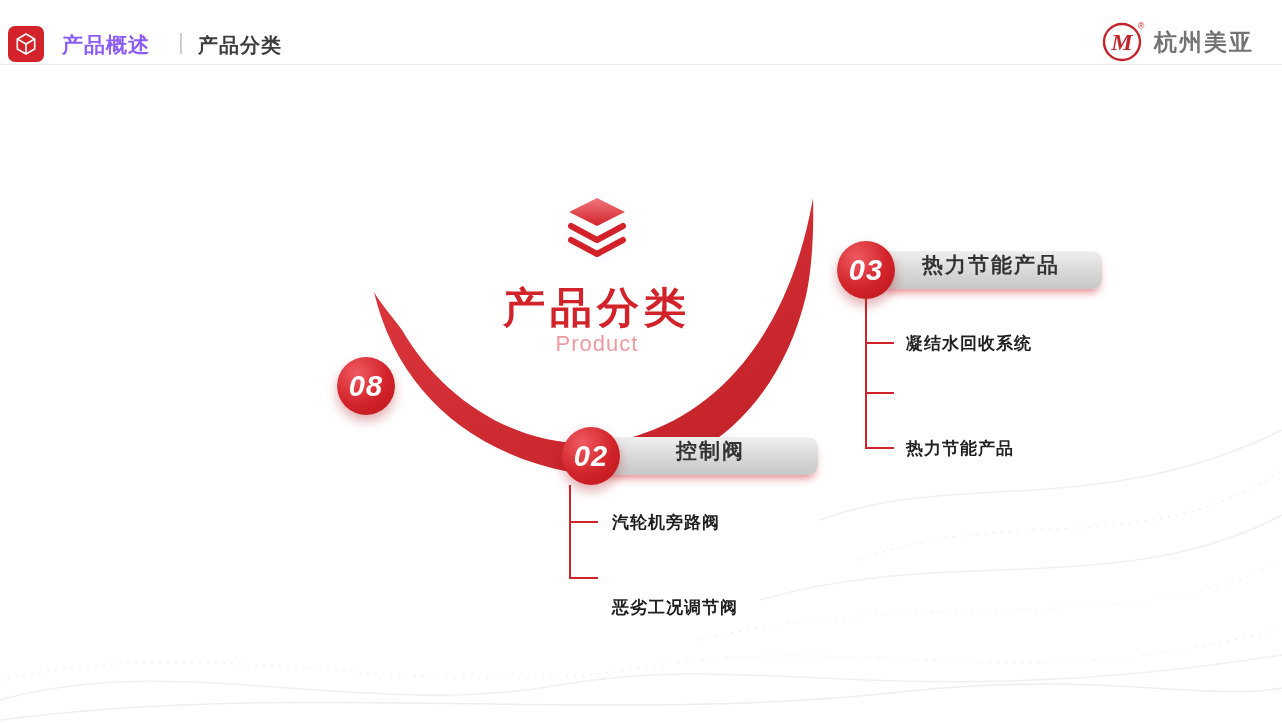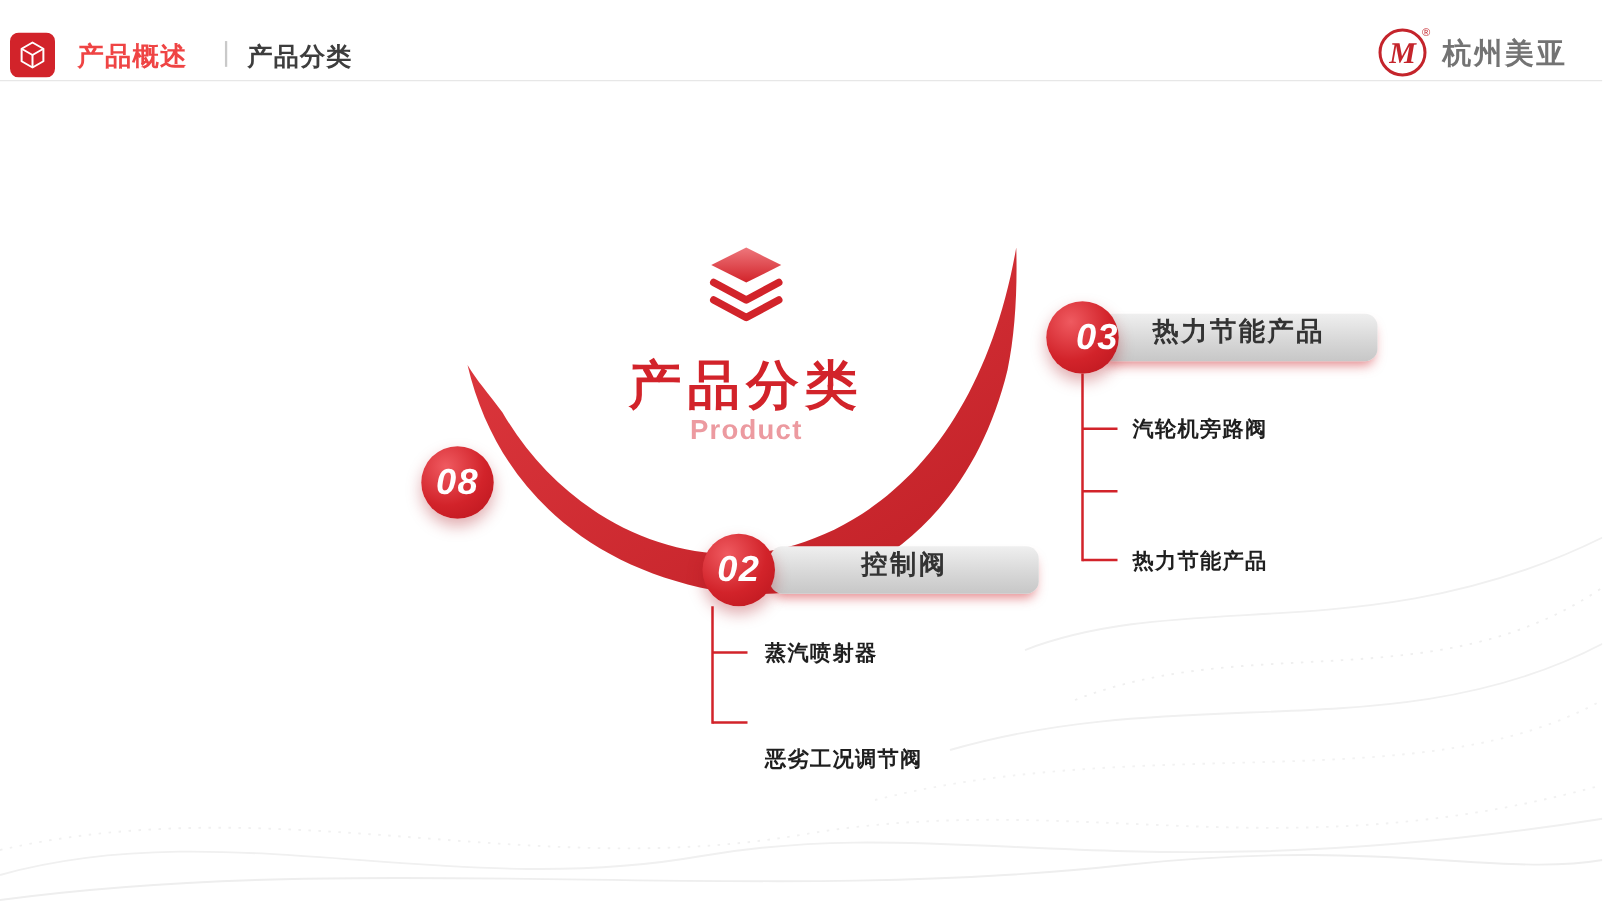--- a/index.html
+++ b/index.html
@@ -3,53 +3,53 @@
 <meta charset="utf-8">
 <style>
   html,body{margin:0;padding:0;background:#ffffff;}
   body{font-family:"Liberation Sans","DejaVu Sans",sans-serif;}
   .slide{position:relative;width:1282px;height:723px;background:#ffffff;overflow:hidden;}
 
   
   .header{position:absolute;top:0;left:0;right:0;height:65px;background:#fff;z-index:20;}
   .header-rule{position:absolute;top:64px;left:0;right:0;height:1px;background:#e7e7e7;}
   .header-icon{position:absolute;left:8px;top:26px;width:36px;height:36px;}
-  .bc-primary{position:absolute;left:62px;top:31px;font-size:21px;font-weight:700;color:#ef4444;letter-spacing:1px;}
+  .bc-primary{position:absolute;left:62px;top:31px;font-size:21px;font-weight:700;color:#8b5cf6;letter-spacing:1px;}
   .bc-divider{position:absolute;left:178px;top:29px;font-size:22px;color:#c9c9c9;font-weight:300;}
   .bc-secondary{position:absolute;left:198px;top:32px;font-size:20px;font-weight:600;color:#3d3d3d;letter-spacing:1px;}
   .brand{position:absolute;right:28px;top:19px;display:flex;align-items:center;gap:8px;}
   .brand-name{font-size:23px;font-weight:600;color:#737373;letter-spacing:2px;}
 
   
   .center-icon{position:absolute;left:561px;top:196px;width:72px;height:70px;z-index:5;}
   .page-title{position:absolute;left:447px;top:280px;width:300px;text-align:center;
     font-size:42px;font-weight:800;color:#d2232a;letter-spacing:5px;z-index:5;}
   .page-subtitle{position:absolute;left:447px;top:331px;width:300px;text-align:center;
-    font-size:22px;font-weight:700;color:#ec9aa0;letter-spacing:1px;z-index:5;}
+    font-size:22px;font-weight:400;color:#ec9aa0;letter-spacing:1px;z-index:5;}
 
   
   .swoosh,.mesh{position:absolute;left:0;top:0;width:1282px;height:723px;z-index:2;pointer-events:none;}
   .mesh{z-index:1;}
 
   
   .pill{position:absolute;height:38px;border-radius:10px;z-index:3;
     background:linear-gradient(180deg,#efefef 0%,#d6d6d6 60%,#c7c7c7 100%);
     box-shadow:0 6px 9px -3px rgba(205,35,42,0.55);
     display:flex;align-items:flex-start;justify-content:center;
     font-size:21px;font-weight:700;color:#333;letter-spacing:2px;}
   .badge{position:absolute;width:58px;height:58px;border-radius:50%;z-index:4;
     background:radial-gradient(circle at 34% 28%,#ef5a60 0%,#d2232a 55%,#b9151d 100%);
     box-shadow:0 6px 12px rgba(170,20,28,0.35);
     display:flex;align-items:center;justify-content:center;
     color:#fff;font-size:29px;font-weight:800;font-style:italic;letter-spacing:1px;}
   .badge-01{left:337px;top:357px;}
   .badge-02{left:562px;top:427px;}
-  .badge-03{left:837px;top:241px;justify-content:flex-end;}
+  .badge-03{left:837px;top:241px;}
   .pill-01{left:130px;top:367px;width:228px;}
-  .pill-02{left:616px;top:437px;width:215px;}
+  .pill-02{left:603px;top:437px;width:215px;}
   .pill-03{left:880px;top:251px;width:222px;}
 
   
   .vline{position:absolute;width:2px;background:#d2232a;z-index:3;}
   .hline{position:absolute;height:2px;background:#d2232a;z-index:3;}
   .vline-03{left:865px;top:299px;height:150px;}
   .vline-02{left:569px;top:485px;height:94px;}
   .h-03-1{left:866px;top:342px;width:28px;}
   .h-03-2{left:866px;top:392px;width:28px;}
   .h-03-3{left:866px;top:447px;width:28px;}
@@ -136,29 +136,29 @@
 
   <div class="pill pill-02">
     <span>控制阀</span>
   </div>
   <div class="badge badge-02">
     <span>02</span>
   </div>
   <div class="vline vline-02"></div>
   <div class="hline h-02-1"></div>
   <div class="hline h-02-2"></div>
-  <div class="sub-item si-02-1">蒸汽喷射器</div>
+  <div class="sub-item si-02-1">汽轮机旁路阀</div>
   <div class="sub-item si-02-2">恶劣工况调节阀</div>
 
   <div class="pill pill-03">
     <span>热力节能产品</span>
   </div>
   <div class="badge badge-03">
     <span>03</span>
   </div>
   <div class="vline vline-03"></div>
   <div class="hline h-03-1"></div>
   <div class="hline h-03-2"></div>
   <div class="hline h-03-3"></div>
-  <div class="sub-item si-03-1">汽轮机旁路阀</div>
+  <div class="sub-item si-03-1">凝结水回收系统</div>
   <div class="sub-item si-03-3">热力节能产品</div>
 
 </div>
 
 </body></html>

